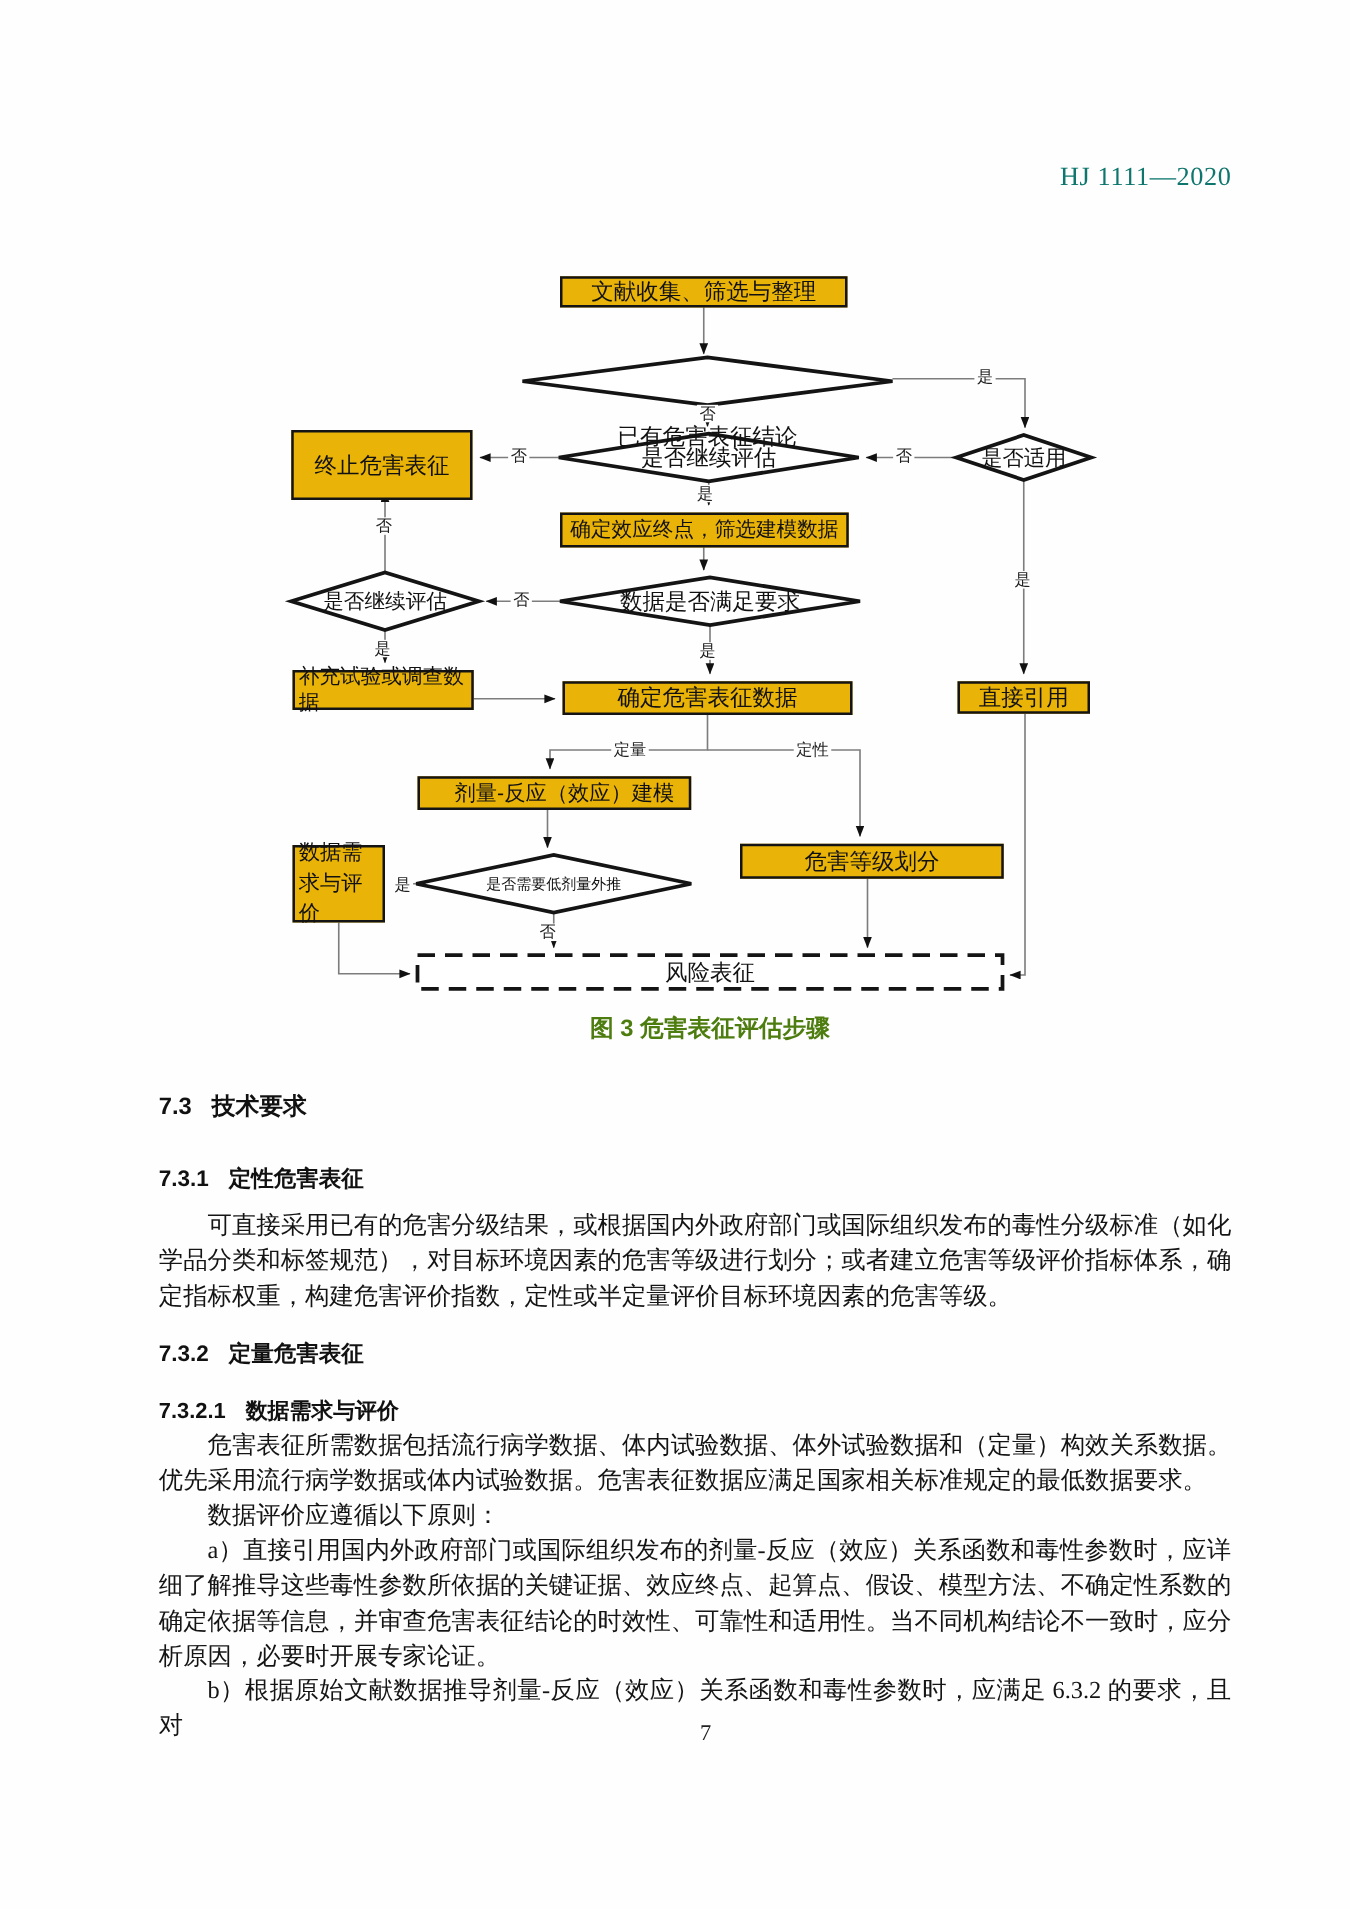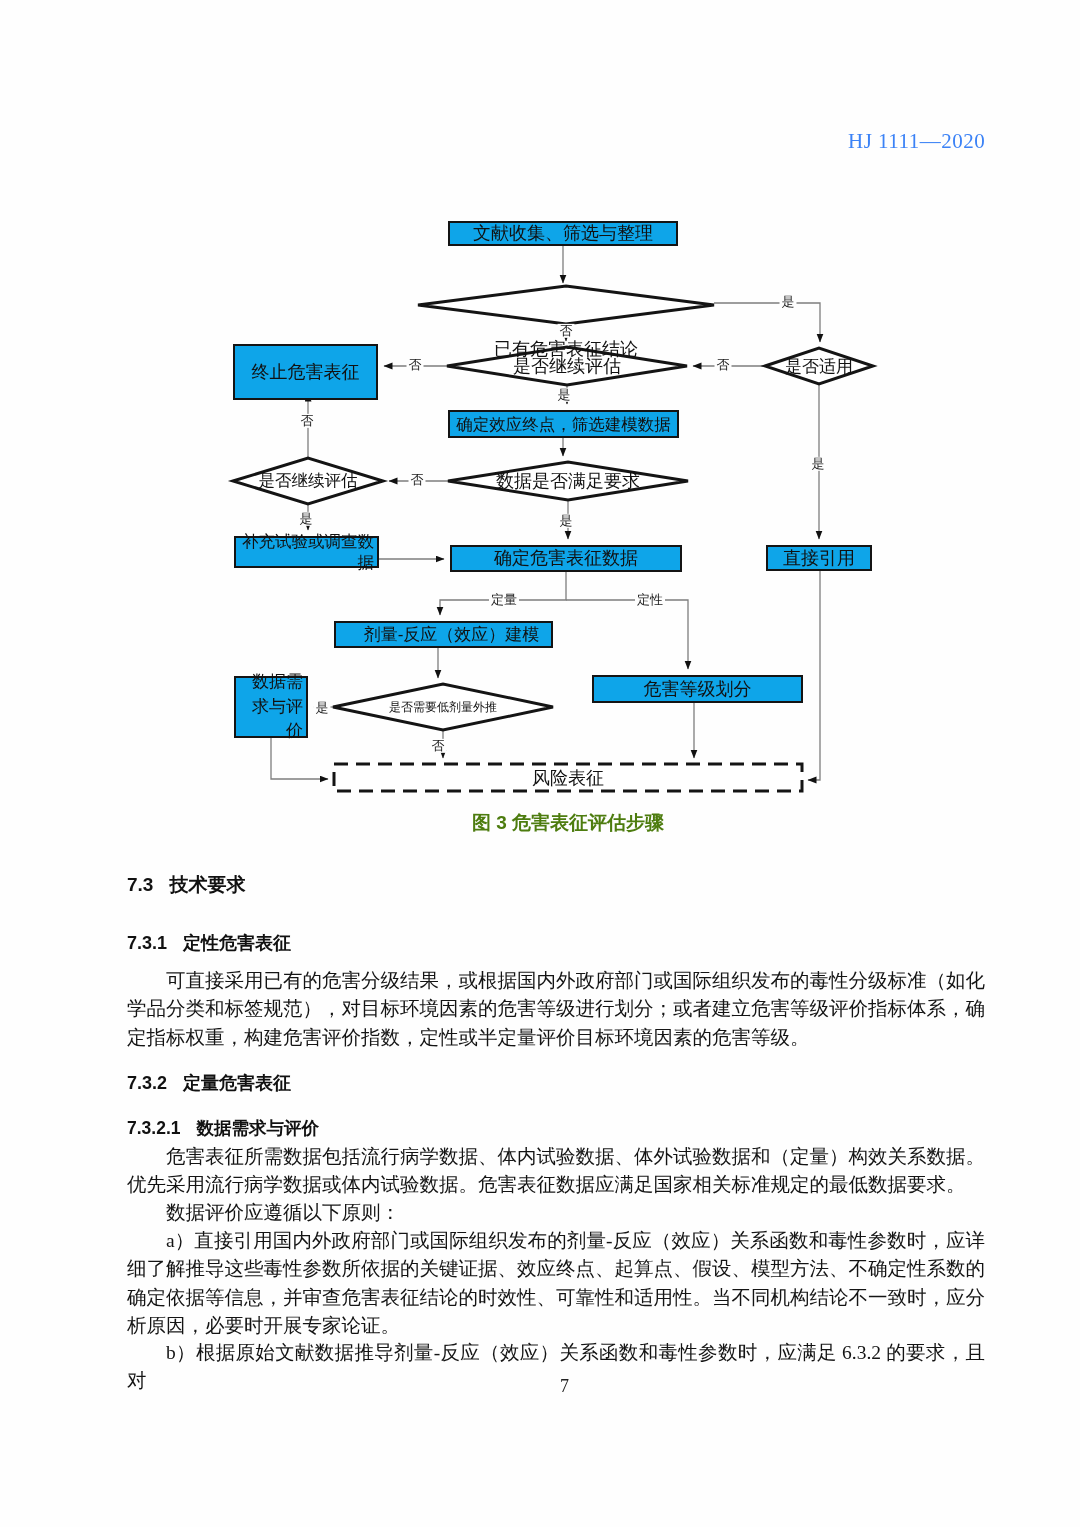--- a/index.html
+++ b/index.html
@@ -3,29 +3,29 @@
 <meta charset="utf-8">
 <style>
   html,body{margin:0;padding:0;background:#e8e8e8;}
   .page{
     position:relative; width:1080px; height:1527px; margin:0 auto;
     background:#fefefe; overflow:hidden; color:#1a1a1a;
     font-family:"Liberation Serif", serif;
   }
   .doc-header{
     position:absolute; top:129px; left:848px; width:140px;
-    font-size:21px; letter-spacing:0.5px; color:#3b82f6;
+    font-size:21px; letter-spacing:0.5px; color:#0f766e;
     font-family:"Liberation Serif", serif; white-space:nowrap;
   }
   
   .fc-svg{position:absolute; left:0; top:0; width:1080px; height:860px;}
   .node{
-    position:absolute; box-sizing:border-box; background:#0ea5e9;
+    position:absolute; box-sizing:border-box; background:#eab308;
     border:2.5px solid #141414; display:flex; align-items:center; justify-content:center;
-    text-align:right; font-size:18px; line-height:1.25; color:#111;
+    text-align:left; font-size:18px; line-height:1.25; color:#111;
     font-family:"Liberation Sans", sans-serif;
   }
   .dtext{
     position:absolute; display:flex; align-items:center; justify-content:center;
     text-align:center; font-size:18px; color:#111; background:transparent;
     font-family:"Liberation Sans", sans-serif;
   }
   .elabel{
     position:absolute; transform:translate(-50%,-50%);
     font-size:13px; color:#222; background:#fefefe; padding:0 2px; line-height:1.1;

